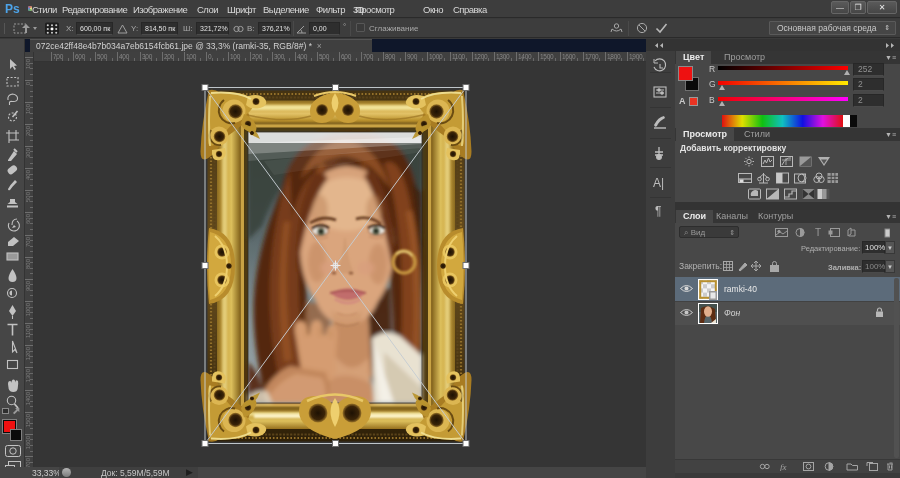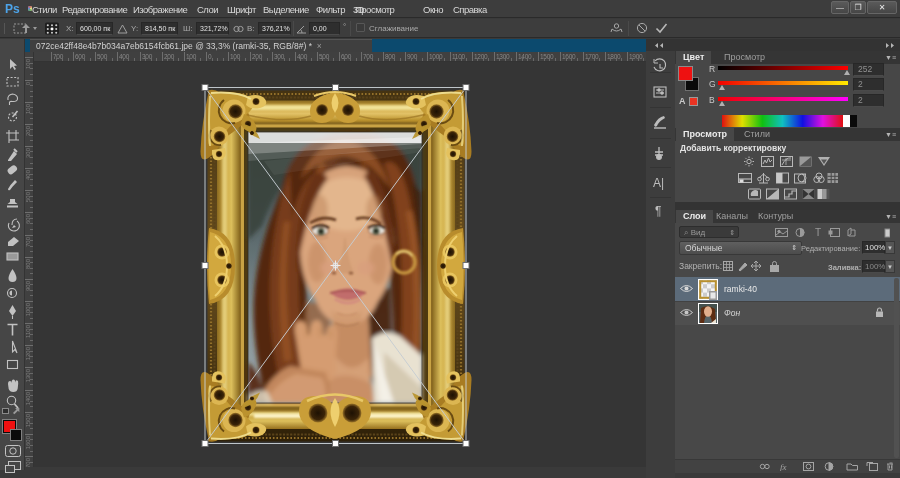--- a/index.html
+++ b/index.html
@@ -17,21 +17,21 @@
   line-height:11px; }
 #optbar { position:absolute; left:0; top:19px; width:900px; height:19px;
   background:#3d3d3d; border-bottom:1px solid #2a2a2a; color:#b4b4b4; }
 .inp { position:absolute; top:3px; height:13px; background:#2e2e2e;
   border:1px solid #272727; border-bottom-color:#4a4a4a; color:#cfcfcf;
   font-size:7px; line-height:12px; padding-left:3px; color:#e2e2e2; }
 .olbl { position:absolute; top:5px; color:#a9a9a9; font-size:8px; }
 .osep { position:absolute; top:2px; width:1px; height:15px; background:#333;
   border-right:1px solid #4a4a4a; }
 #tabbar { position:absolute; left:0; top:39px; width:900px; height:13px;
-  background:#0c4a6e; }
+  background:#0f172a; }
 #doctab { position:absolute; left:30px; top:0; width:342px; height:13px;
   background:#3f3f3f; border-top:1px solid #555; color:#d2d2d2;
   font-size:8.5px; line-height:12px; padding-left:6px; white-space:nowrap; }
 #toolbar { position:absolute; left:0; top:39px; width:25px; height:431px;
   background:#464646; border-right:1px solid #333; }
 #hruler { position:absolute; left:25px; top:52px; width:621px; height:10px;
   background:#404040; border-bottom:1px solid #333; overflow:hidden; }
 #vruler { position:absolute; left:25px; top:52px; width:9px; height:415px;
   background:#404040; border-right:1px solid #333; overflow:hidden; }
 .rnum { position:absolute; top:1px; color:#878787; font-size:6.5px; letter-spacing:-0.3px; }
@@ -131,20 +131,21 @@
         </g>
       </svg>
 <div class="osep" style="left:628px"></div>
 <svg class="abs" style="left:636px;top:3px" width="12" height="12" viewBox="0 0 12 12">
  <circle cx="6" cy="6" r="4.6" stroke="#a8a8a8" fill="none"></circle>
  <path d="M2.8 2.8 L9.2 9.2" stroke="#a8a8a8"></path>
       </svg>
 <svg class="abs" style="left:655px;top:3px" width="13" height="12" viewBox="0 0 13 12">
  <path d="M1.5 6.5 L5 10 L11.5 2" stroke="#b8b8b8" stroke-width="1.6" fill="none"></path>
       </svg>
+<div class="abs" style="left:769px;top:2px;width:127px;height:14px;background:#464646;border:1px solid #5a5a5a;border-radius:1px;color:#c9c9c9;font-size:8.5px;line-height:12px;padding-left:7px">Основная рабочая среда<span style="position:absolute;right:5px;top:0px;font-size:7px">⇕</span></div>
 </div>
 <div id="tabbar">
       <div id="doctab">072ce42ff48e4b7b034a7eb6154fcb61.jpe @ 33,3% (ramki-35, RGB/8#) * <span style="color:#9a9a9a">&nbsp;×</span></div>
 <div class="abs" style="left:4px;top:2px;color:#b0b0b0;font-size:8px">»</div>
 </div>
 <div id="toolbar"><svg width="25" height="431" viewBox="0 0 25 431">
 <g stroke="#c2c2c2" fill="none" stroke-width="1.1">
 
  <path d="M10 20 L10 30 L12.5 27.5 L14.5 31 L16 30 L14 27 L17 26.5 Z" fill="#c2c2c2" stroke="none"></path>
 
@@ -684,20 +685,27 @@
  <rect x="298.5" y="378.5" width="6" height="6"></rect>
  <rect x="429" y="378.5" width="6" height="6"></rect>
 </g>
 <g stroke="#ebebeb" stroke-width="1" fill="none">
  <circle cx="301.5" cy="203.5" r="2.6"></circle>
  <line x1="296.5" y1="203.5" x2="306.5" y2="203.5"></line>
  <line x1="301.5" y1="198.5" x2="301.5" y2="208.5"></line>
 </g>
 </svg>
 </div>
+<div id="statusbar">
+<div class="abs" style="left:32px;top:1px">33,33%</div>
+<div class="abs" style="left:59px;top:0;width:139px;height:11px;background:#3f3f3f"></div>
+<div class="abs" style="left:62px;top:1px;width:9px;height:9px;border-radius:50%;background:linear-gradient(#b5b5b5,#7a7a7a)"></div>
+<div class="abs" style="left:101px;top:1px;color:#c6c6c6">Док: 5,59M/5,59M</div>
+<div class="abs" style="left:186px;top:0px;color:#1d1d1d;font-size:9px">▶</div>
+</div>
 <div id="panestrip"><svg width="29" height="439" viewBox="0 0 29 439">
 <rect x="0" y="0" width="29" height="12" fill="#333333"></rect>
 <path d="M12 4 l-3 2.5 3 2.5 z M17 4 l-3 2.5 3 2.5 z" fill="#b5b5b5"></path>
 <g stroke="#bdbdbd" fill="none" stroke-width="1.1">
 
  <path d="M9 22 a6 6 0 1 1 -1 6"></path>
  <path d="M8 20 v4 h4" stroke-width="1"></path>
  <path d="M14 25 v4 h3"></path>
 
  <rect x="8" y="48" width="12" height="10"></rect>
@@ -869,21 +877,20 @@
   <circle cx="25" cy="5.5" r="4"></circle>
           <path d="M25 1.5 a4 4 0 0 1 0 8" fill="#9a9a9a"></path>
   <text x="40" y="9" fill="#9a9a9a" stroke="none" font-size="10" font-family="Liberation Sans">T</text>
   <rect x="55.5" y="1.5" width="9" height="8"></rect>
           <rect x="53.5" y="3.5" width="4" height="4" fill="#9a9a9a" stroke="none"></rect>
   <path d="M73 9 V3 l3 -2 v6 z M76 3 h4 v6 h-6"></path>
   <rect x="110" y="2" width="5" height="8" fill="#cccccc" stroke="#888"></rect>
  </g>
 </svg>
 
-<div class="abs" style="left:4px;top:202px;width:123px;height:14px;background:linear-gradient(#5f5f5f,#4c4c4c);border:1px solid #383838;border-radius:2px;color:#d5d5d5;font-size:8.5px;line-height:12px;padding-left:5px">Обычные<span style="position:absolute;right:4px;font-size:7px">⇕</span></div>
 <div class="abs" style="left:126px;top:205px;color:#b0b0b0;font-size:7.5px">Редактирование:</div>
 <div class="abs dk" style="left:187px;top:202px;width:23px;height:13px;color:#e0e0e0;font-size:8px;line-height:11px;padding-left:2px">100%</div>
 <div class="abs" style="left:210px;top:202px;width:10px;height:13px;background:#555;border:1px solid #383838;color:#ccc;font-size:6px;text-align:center;line-height:12px">▼</div>
 
 <div class="abs" style="left:4px;top:222px;color:#b0b0b0;font-size:8.5px">Закрепить:</div>
 <svg class="abs" style="left:48px;top:221px" width="60" height="12" viewBox="0 0 60 12">
  <g fill="none" stroke="#a8a8a8">
   <rect x="0.5" y="1.5" width="9" height="9"></rect>
           <path d="M0.5 4.5 h9 M0.5 7.5 h9 M3.5 1.5 v9 M6.5 1.5 v9" stroke-width="0.8"></path>
   <path d="M16 10 l6 -7 2 2 -7 6 z" fill="#a8a8a8"></path>

